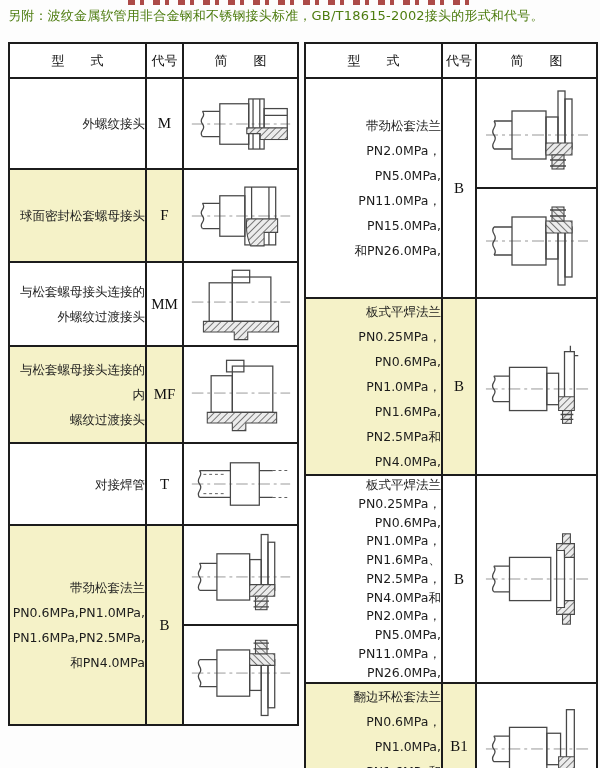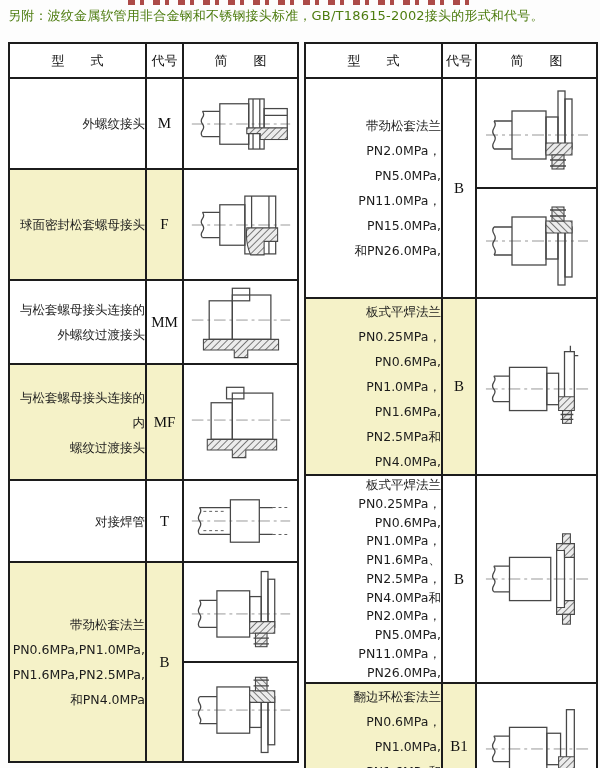--- a/index.html
+++ b/index.html
@@ -100,21 +100,21 @@
               <rect x="63" y="14" width="16" height="52"></rect>
               <path d="M67.5 14 V66 M74.5 14 V66"></path>
               <rect x="79" y="24" width="24" height="32"></rect>
               <path d="M79 31 H103 M79 49 H103"></path>
             </g>
             <path class="ht" d="M61 44 H103 V56 H75 V50 H61 Z"></path>
           </svg>
         </td>
       </tr>
 
-      <tr style="height:111px">
+      <tr style="height:93px">
         <td class="type hl">球面密封松套螺母接头</td>
         <td class="code hl">F</td>
         <td class="dia">
           <svg width="106" height="80" viewBox="0 0 110 80">
             <path class="cl" d="M4 40 H106"></path>
             <g class="ln">
               <path d="M15 27 c5 6 -5 7 0 13 c5 6 -5 7 0 13"></path>
               <path d="M15 27 H33 M15 53 H33"></path>
               <rect x="33" y="19" width="26" height="42"></rect>
               <rect x="59" y="10" width="32" height="60"></rect>
@@ -135,21 +135,21 @@
             <g class="ln">
               <rect x="46" y="5" width="18" height="13"></rect>
               <rect x="22" y="18" width="24" height="40"></rect>
               <rect x="46" y="12" width="40" height="46"></rect>
             </g>
             <path class="ht" d="M16 58 H94 V69 H62 V77 H48 V69 H16 Z"></path>
           </svg>
         </td>
       </tr>
 
-      <tr style="height:116px">
+      <tr style="height:97px">
         <td class="type hl">与松套螺母接头连接的内
 螺纹过渡接头</td>
         <td class="code hl">MF</td>
         <td class="dia">
           <svg width="106" height="80" viewBox="0 0 110 80">
             <path class="cl" d="M4 38 H106"></path>
             <g class="ln">
               <rect x="40" y="4" width="18" height="12"></rect>
               <rect x="24" y="20" width="22" height="38"></rect>
               <rect x="46" y="10" width="42" height="48"></rect>

